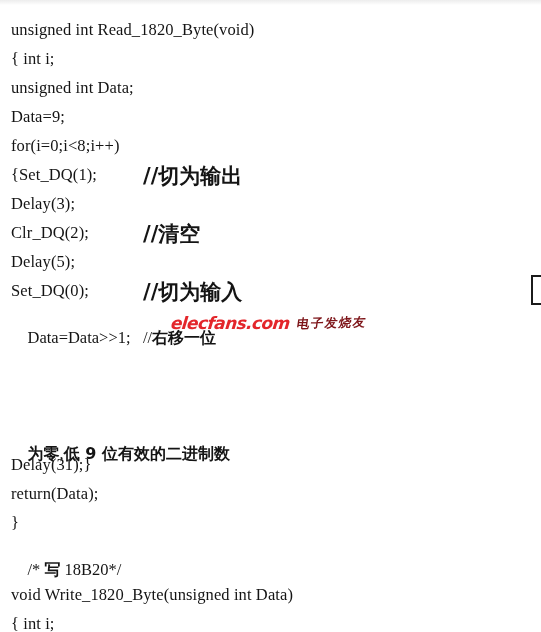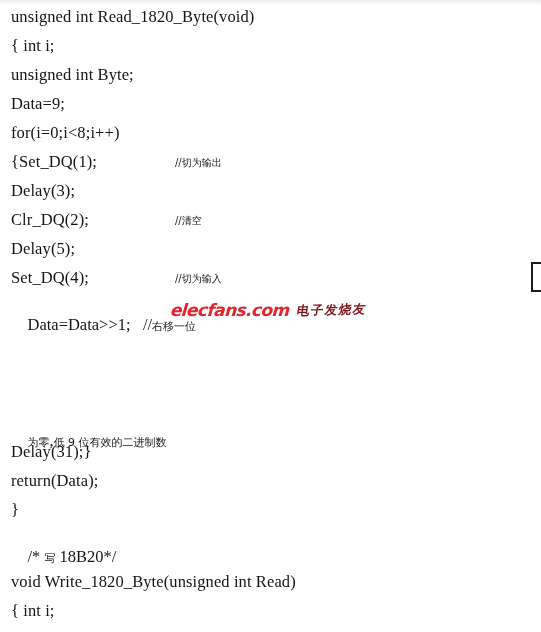--- a/index.html
+++ b/index.html
@@ -19,60 +19,59 @@
   #scan-top-band {
     position: absolute;
     top: 0; left: 0;
     width: 541px;
     height: 5px;
     background: linear-gradient(to bottom, #ededed 0%, #f6f6f6 55%, #ffffff 100%);
   }
 
   #page {
     position: absolute;
-    top: 0; left: 0;
+    top: 13px; left: 0;
     width: 541px;
     height: 524px;
   }
 
   .code-line {
     position: absolute;
     left: 11px;
     white-space: pre;
     color: #141414;
     font-size: 16.5px;
     line-height: 18px;
     letter-spacing: 0.1px;
   }
 
   
   .cmt {
     position: absolute;
     white-space: pre;
     color: #141414;
-    font-size: 10px;
+    font-size: 21px;
     line-height: 18px;
     font-family: "DejaVu Sans", "Liberation Sans", sans-serif;
-    font-weight: 400;
-    margin-left: 32px;
+    font-weight: 700;
   }
 
   
   .mixed {
     position: absolute;
     left: 11px;
     white-space: pre;
     color: #141414;
     font-size: 16.5px;
     line-height: 18px;
   }
   .mixed .cjk {
     font-family: "DejaVu Sans", "Liberation Sans", sans-serif;
-    font-weight: 400;
-    font-size: 11px;
+    font-weight: 700;
+    font-size: 16px;
   }
 
   
   #watermark {
     position: absolute;
     left: 171px;
     top: 299px;
     height: 22px;
     display: flex;
     align-items: center;
@@ -113,32 +112,32 @@
 </style>
 </head>
 <body>
 
 <div id="scan-top-band"></div>
 
 <div id="page">
 
   <div class="code-line" style="top:8px">unsigned int Read_1820_Byte(void)</div>
   <div class="code-line" style="top:37px">{ int i;</div>
-  <div class="code-line" style="top:66px">unsigned int Byte;</div>
+  <div class="code-line" style="top:66px">unsigned int Data;</div>
   <div class="code-line" style="top:95px">Data=9;</div>
   <div class="code-line" style="top:124px">for(i=0;i&lt;8;i++)</div>
   <div class="code-line" style="top:153px">{Set_DQ(1);</div>
   <div class="code-line" style="top:182px">Delay(3);</div>
   <div class="code-line" style="top:211px">Clr_DQ(2);</div>
   <div class="code-line" style="top:240px">Delay(5);</div>
-  <div class="code-line" style="top:269px">Set_DQ(4);</div>
+  <div class="code-line" style="top:269px">Set_DQ(0);</div>
   <div class="code-line" style="top:443px">Delay(31);}</div>
   <div class="code-line" style="top:472px">return(Data);</div>
   <div class="code-line" style="top:501px">}</div>
-  <div class="code-line" style="top:573px">void Write_1820_Byte(unsigned int Read)</div>
+  <div class="code-line" style="top:573px">void Write_1820_Byte(unsigned int Data)</div>
   <div class="code-line" style="top:602px">{ int i;</div>
 
   <div class="cmt" style="top:154px;left:143px">//切为输出</div>
   <div class="cmt" style="top:212px;left:143px">//清空</div>
   <div class="cmt" style="top:270px;left:143px">//切为输入</div>
 
   <div class="mixed" style="top:298px">
     <span>Data=Data&gt;&gt;1;   //</span><span class="cjk">右移一位</span>
   </div>
 

